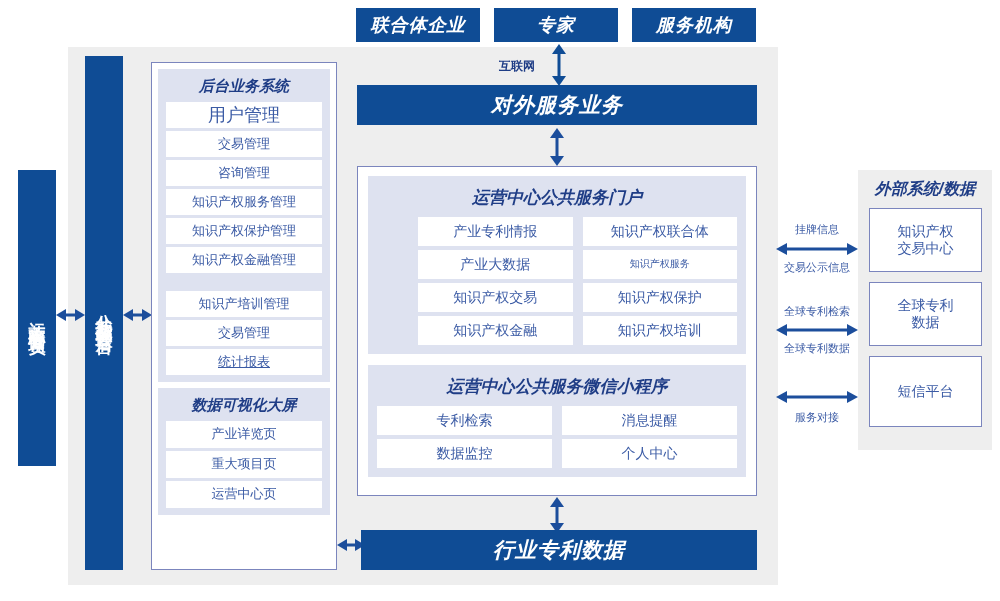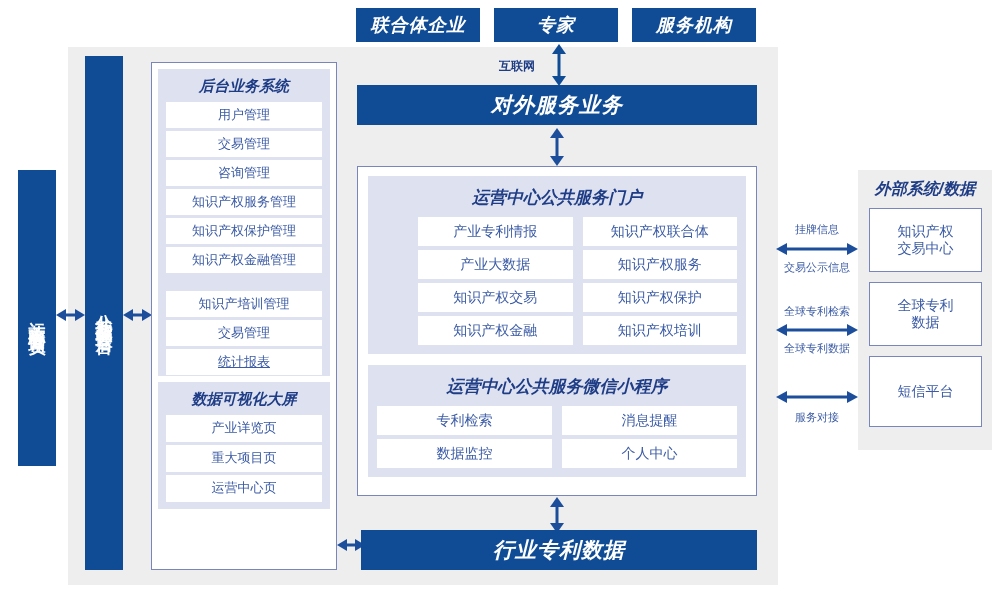--- a/index.html
+++ b/index.html
@@ -104,24 +104,24 @@
 <div class="abs arrow-h" style="left:123px;top:305px;width:29px;height:20px;">
   <svg width="29" height="20" viewBox="0 0 29 20">
     <polygon points="0,10 10,4 10,16" fill="#1c4e9c"></polygon>
     <polygon points="29,10 19,4 19,16" fill="#1c4e9c"></polygon>
     <rect x="9" y="8.5" width="11" height="3" fill="#1c4e9c"></rect>
   </svg>
 </div>
 
 <div class="abs pbox" style="left:151px;top:62px;width:186px;height:508px;padding:6px;">
 
-  <div class="group" style="padding:6px 8px 1px 8px;">
+  <div class="group" style="padding:6px 8px 7px 8px;">
     <div class="group-title" style="font-size:15px;padding:2px 0 6px 0;">后台业务系统</div>
     <div>
-      <div class="cell" style="height:26px;font-size:13px;margin-bottom:3px;">
+      <div class="cell" style="height:26px;font-size:18px;margin-bottom:3px;">
           <span>用户管理</span>
         </div>
       <div class="cell" style="height:26px;font-size:13px;margin-bottom:3px;">
           <span>交易管理</span>
         </div>
       <div class="cell" style="height:26px;font-size:13px;margin-bottom:3px;">
           <span>咨询管理</span>
         </div>
       <div class="cell" style="height:26px;font-size:13px;margin-bottom:3px;">
           <span>知识产权服务管理</span>
@@ -175,21 +175,21 @@
     <div style="display:grid;grid-template-columns:1fr 1fr;gap:4px 10px;padding-left:41px;">
       <div class="cell" style="height:29px;font-size:14px;">
           <span>产业专利情报</span>
         </div>
       <div class="cell" style="height:29px;font-size:14px;">
           <span>知识产权联合体</span>
         </div>
       <div class="cell" style="height:29px;font-size:14px;">
           <span>产业大数据</span>
         </div>
-      <div class="cell" style="height:29px;font-size:14px;">
+      <div class="cell" style="height:29px;font-size:10px;">
           <span>知识产权服务</span>
         </div>
       <div class="cell" style="height:29px;font-size:14px;">
           <span>知识产权交易</span>
         </div>
       <div class="cell" style="height:29px;font-size:14px;">
           <span>知识产权保护</span>
         </div>
       <div class="cell" style="height:29px;font-size:14px;">
           <span>知识产权金融</span>

